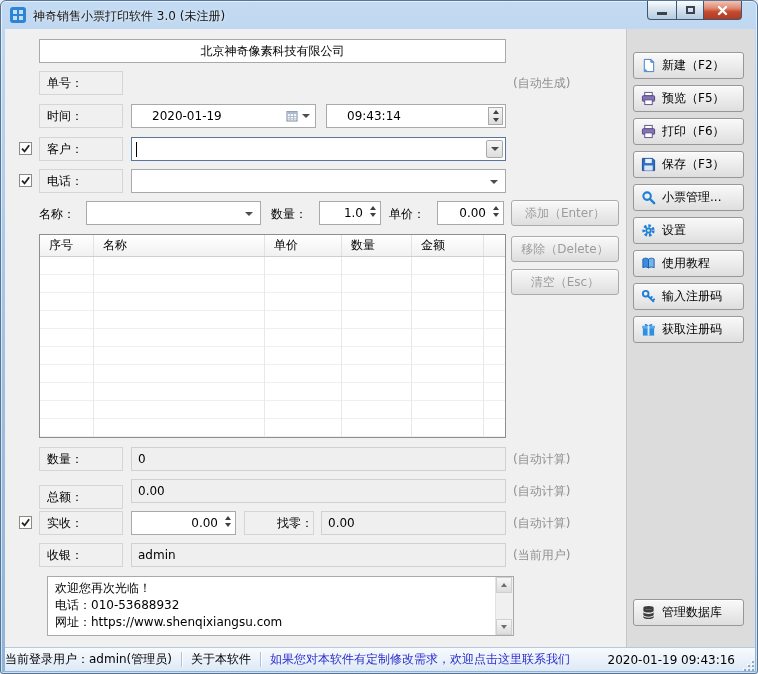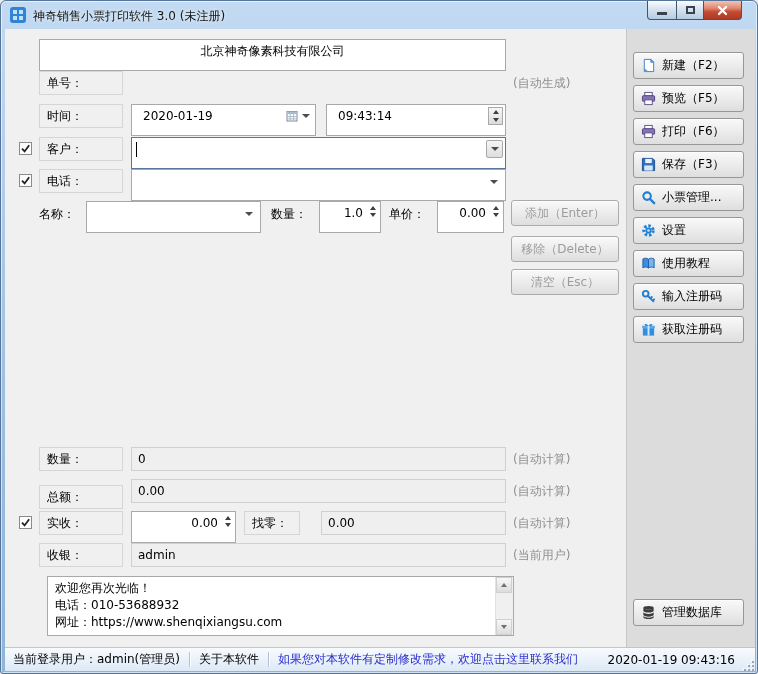--- a/index.html
+++ b/index.html
@@ -20,28 +20,28 @@
   .wbtn.min{width:30px;border-radius:0 0 0 4px;background:linear-gradient(#fbfdfe,#d7e3f0 45%,#b6cbe0);}
   .wbtn.max{width:27px;border-left:none;background:linear-gradient(#fbfdfe,#d7e3f0 45%,#b6cbe0);}
   .wbtn.close{width:38px;border-left:none;border-radius:0 0 4px 0;background:linear-gradient(#f4c3b4,#e08971 40%,#c44a31 60%,#b03a22);}
   .glyph-min{width:10px;height:3px;background:#39424d;margin-top:7px;}
   .glyph-max{width:9px;height:8px;border:2px solid #39424d;box-sizing:border-box;background:transparent;}
   
   .client{position:absolute;left:4px;top:28px;width:750px;height:618px;background:#f0f0f0;}
   .side-panel{position:absolute;left:625px;top:28px;width:129px;height:618px;background:#dcdcdc;border-left:1px solid #c6c6c6;box-sizing:border-box;}
   .statusbar{position:absolute;left:4px;top:646px;width:750px;height:24px;background:linear-gradient(#f8fbfe,#dde9f6);border-top:1px solid #b6c8dd;box-sizing:border-box;display:flex;align-items:center;}
   .sb-sep{width:1px;height:15px;background:#b3c1d3;box-shadow:1px 0 0 rgba(255,255,255,.9);margin:0 9px;}
-  .sb-user{margin-left:8px;}
+  .sb-user{}
   .sb-link{color:#2a2ccd;}
   .sb-date{margin-left:auto;margin-right:20px;}
   .grip{position:absolute;right:3px;bottom:2px;width:11px;height:11px;}
   .grip i{position:absolute;width:2px;height:2px;background:#93a8c0;box-shadow:-1px -1px 0 rgba(255,255,255,.8);}
   
   .lbl{position:absolute;left:38px;width:84px;height:24px;box-sizing:border-box;border:1px solid #d5d5d5;background:#f0f0f0;line-height:22px;padding-left:7px;}
-  .wi{position:absolute;height:32px;box-sizing:border-box;border:1px solid #a9a9a9;background:#fff;line-height:22px;padding:0 11px;white-space:nowrap;overflow:hidden;}
+  .wi{position:absolute;height:24px;box-sizing:border-box;border:1px solid #a9a9a9;background:#fff;line-height:22px;padding:0 20px;white-space:nowrap;overflow:hidden;}
   .ro{position:absolute;height:24px;box-sizing:border-box;border:1px solid #d0d0d0;background:#efefef;line-height:22px;padding:0 6px;}
   .hint{position:absolute;color:#8f8f8f;line-height:16px;}
   .plain-lbl{position:absolute;line-height:16px;}
   .checkbox{position:absolute;width:13px;height:13px;box-sizing:border-box;border:1px solid #8b8b8b;background:#fdfdfb;display:flex;align-items:center;justify-content:center;}
   .num{text-align:right;padding-right:17px;}
   .tri-down{width:0;height:0;border-left:4px solid transparent;border-right:4px solid transparent;border-top:4px solid #4d4d4d;}
   .tri-down-s{width:0;height:0;border-left:3px solid transparent;border-right:3px solid transparent;border-top:4px solid #3f3f3f;}
   .tri-up-s{width:0;height:0;border-left:3px solid transparent;border-right:3px solid transparent;border-bottom:4px solid #3f3f3f;}
   .combo-btn{position:absolute;right:2px;top:2px;width:17px;height:18px;box-sizing:border-box;border:1px solid #a9a9a9;border-radius:2px;background:linear-gradient(#f6f6f6,#dedede);display:flex;align-items:center;justify-content:center;}
   .flat-arrow{position:absolute;right:7px;top:10px;}
@@ -174,20 +174,37 @@
   <div class="plain-lbl" style="left:388px;top:205px;">单价：</div>
   <div class="wi num" style="left:436px;top:200px;width:67px;">
     <span>0.00</span>
     <span class="spin">
         <span class="tri-up-s"></span>
         <span class="tri-down-s"></span>
       </span>
   </div>
   <div class="btn action-btn" style="top:199px;">添加（Enter）</div>
 
+  <div class="items-table">
+    <div class="tbl-header">
+      <div class="th" style="width:54px;">序号</div>
+      <div class="th" style="width:171px;">名称</div>
+      <div class="th" style="width:77px;">单价</div>
+      <div class="th" style="width:70px;">数量</div>
+      <div class="th" style="width:72px;">金额</div>
+      <div class="th" style="flex:1;border-right:none;"></div>
+    </div>
+    <div class="tbl-body">
+      <span class="col-line" style="left:53px;"></span>
+      <span class="col-line" style="left:224px;"></span>
+      <span class="col-line" style="left:301px;"></span>
+      <span class="col-line" style="left:371px;"></span>
+      <span class="col-line" style="left:443px;"></span>
+    </div>
+  </div>
   <div class="btn action-btn" style="top:235px;">移除（Delete）</div>
   <div class="btn action-btn" style="top:268px;">清空（Esc）</div>
 
   <div class="lbl" style="top:446px;">数量：</div>
   <div class="ro" style="left:130px;top:446px;width:375px;">0</div>
   <div class="hint" style="left:512px;top:450px;">(自动计算)</div>
 
   <div class="lbl" style="top:460px;margin-top:24px;">总额：</div>
   <div class="ro" style="left:130px;top:478px;width:375px;">0.00</div>
   <div class="hint" style="left:512px;top:482px;">(自动计算)</div>
@@ -198,21 +215,21 @@
       </svg>
   </div>
   <div class="lbl" style="top:510px;">实收：</div>
   <div class="wi num" style="left:130px;top:510px;width:105px;">
     <span>0.00</span>
     <span class="spin">
         <span class="tri-up-s"></span>
         <span class="tri-down-s"></span>
       </span>
   </div>
-  <div class="lbl" style="left:243px;top:510px;width:56px;">找零：</div>
+  <div class="lbl" style="left:243px;top:510px;width:70px;text-align:right;">找零：</div>
   <div class="ro" style="left:320px;top:510px;width:185px;">0.00</div>
   <div class="hint" style="left:512px;top:514px;">(自动计算)</div>
 
   <div class="lbl" style="top:542px;">收银：</div>
   <div class="ro" style="left:130px;top:542px;width:375px;">admin</div>
   <div class="hint" style="left:512px;top:546px;">(当前用户)</div>
 
   <div class="note-box">
     <div class="note-lines">
       <div>欢迎您再次光临！</div>

